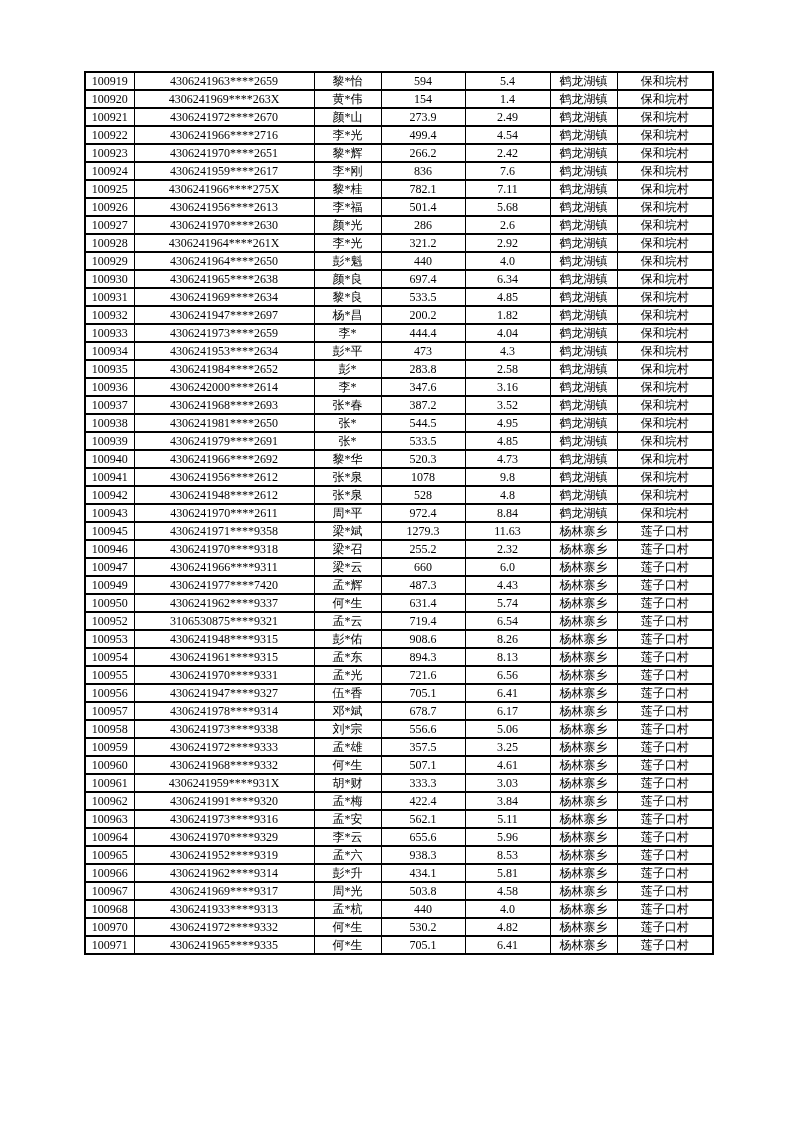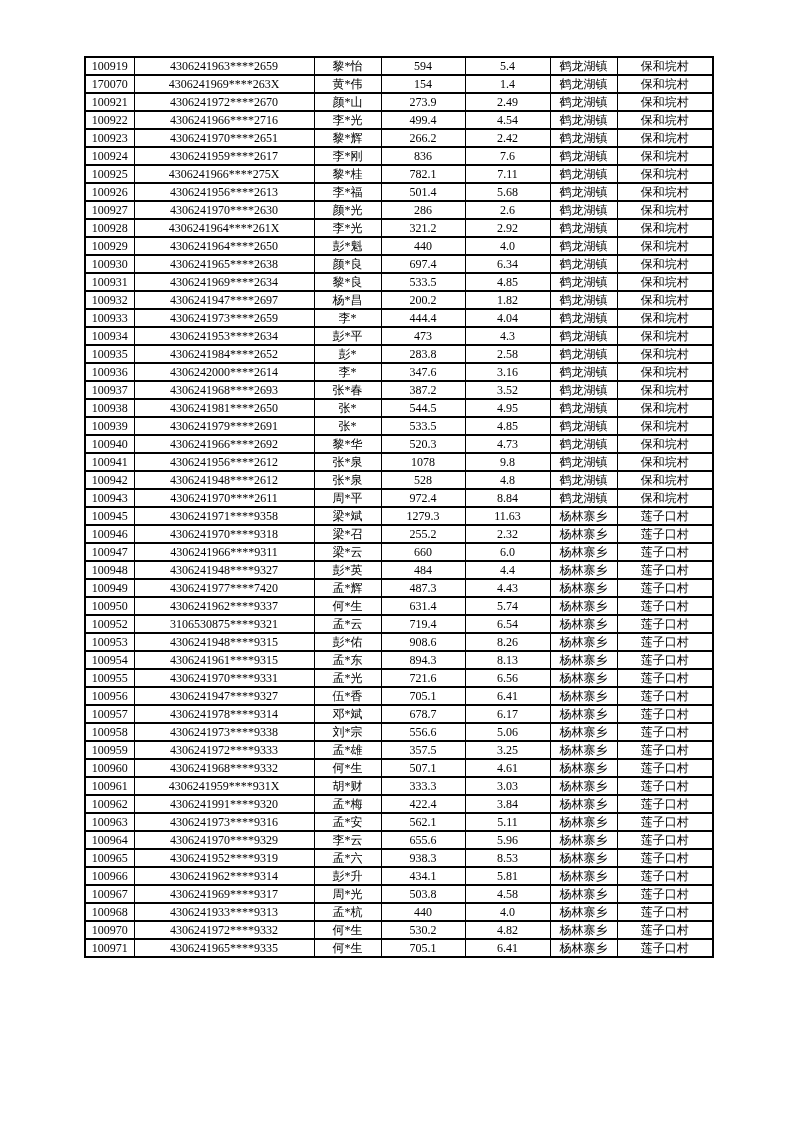--- a/index.html
+++ b/index.html
@@ -13,21 +13,21 @@
   }
   .page {
     position: relative;
     width: 794px;
     height: 1122px;
     background: #ffffff;
   }
   table.data-table {
     position: absolute;
     left: 84px;
-    top: 56px;
+    top: 71px;
     width: 628px;
     border-collapse: collapse;
     table-layout: fixed;
   }
   table.data-table td {
     border: solid #000000;
     border-width: 2px 1px;
     height: 16.1px;
     padding: 0;
     text-align: center;
@@ -65,21 +65,21 @@
         <tr>
           <td>100919</td>
           <td>4306241963****2659</td>
           <td>黎*怡</td>
           <td>594</td>
           <td>5.4</td>
           <td>鹤龙湖镇</td>
           <td>保和垸村</td>
         </tr>
         <tr>
-          <td>170070</td>
+          <td>100920</td>
           <td>4306241969****263X</td>
           <td>黄*伟</td>
           <td>154</td>
           <td>1.4</td>
           <td>鹤龙湖镇</td>
           <td>保和垸村</td>
         </tr>
         <tr>
           <td>100921</td>
           <td>4306241972****2670</td>
@@ -308,29 +308,20 @@
         <tr>
           <td>100947</td>
           <td>4306241966****9311</td>
           <td>梁*云</td>
           <td>660</td>
           <td>6.0</td>
           <td>杨林寨乡</td>
           <td>莲子口村</td>
         </tr>
         <tr>
-          <td>100948</td>
-          <td>4306241948****9327</td>
-          <td>彭*英</td>
-          <td>484</td>
-          <td>4.4</td>
-          <td>杨林寨乡</td>
-          <td>莲子口村</td>
-        </tr>
-        <tr>
           <td>100949</td>
           <td>4306241977****7420</td>
           <td>孟*辉</td>
           <td>487.3</td>
           <td>4.43</td>
           <td>杨林寨乡</td>
           <td>莲子口村</td>
         </tr>
         <tr>
           <td>100950</td>

